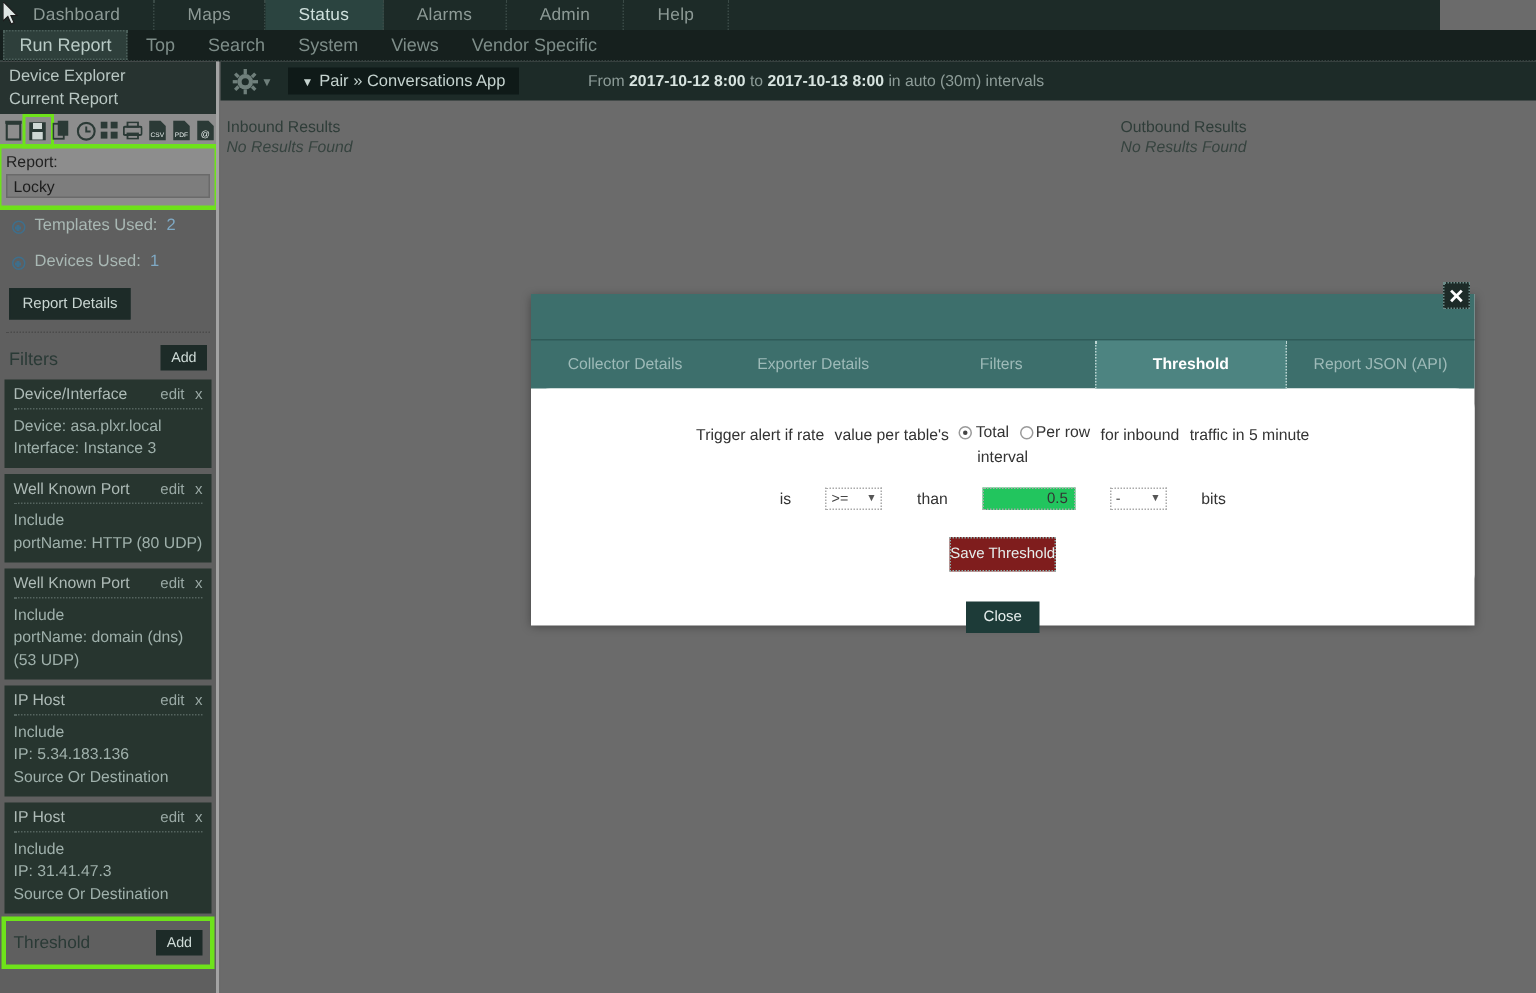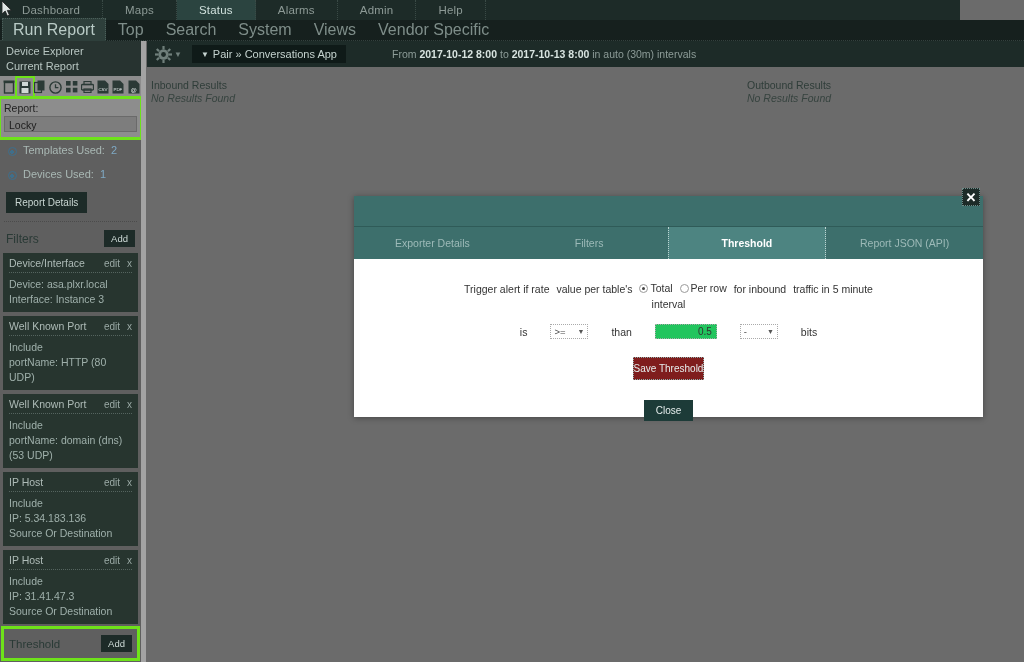--- a/index.html
+++ b/index.html
@@ -27,30 +27,30 @@
 
   .cursor { position: absolute; left: 2px; top: 1px; width: 11px; height: 16px; z-index: 60; }
 
   
   .subnav {
     position: absolute; left: 0; top: 20px; width: 1024px; height: 21px;
     background: #16201e; display: flex; align-items: center;
     border-bottom: 1px dotted #33413e;
   }
   .subnav .sn-item {
-    padding: 2px 10px; font-size: 16px; color: #7e8d89; margin-left: 2px;
+    padding: 2px 10px; font-size: 12px; color: #7e8d89; margin-left: 2px;
   }
   .subnav .sn-item.active {
     background: #2e3f3b; color: #b9cbc6; border: 1px dotted #4b5f5a;
   }
 
   
   .sidebar {
     position: absolute; left: 0; top: 41px; width: 146px; height: 621px;
-    background: #5f5f5f; border-right: 5px solid #a3a3a3;
+    background: #5f5f5f; border-right: 2px solid #a3a3a3;
     overflow: hidden;
   }
   .sb-links { background: #273330; padding: 3px 0 2px 6px; }
   .sb-links div { font-size: 11px; color: #b8c6c2; line-height: 15px; }
 
   .iconbar {
     background: #8d8d8d; height: 22px; display: flex; align-items: center;
     padding-left: 2px; gap: 1px;
   }
   .ibtn {
@@ -459,20 +459,23 @@
       </div>
     </div>
   </div>
 
   <div class="modal">
     <div class="modal-head">
       <div class="modal-close">✕</div>
     </div>
     <div class="modal-tabs">
       <div class="mtab">
+          <span>Collector Details</span>
+        </div>
+      <div class="mtab">
           <span>Exporter Details</span>
         </div>
       <div class="mtab">
           <span>Filters</span>
         </div>
       <div class="mtab active">
           <span>Threshold</span>
         </div>
       <div class="mtab">
           <span>Report JSON (API)</span>

